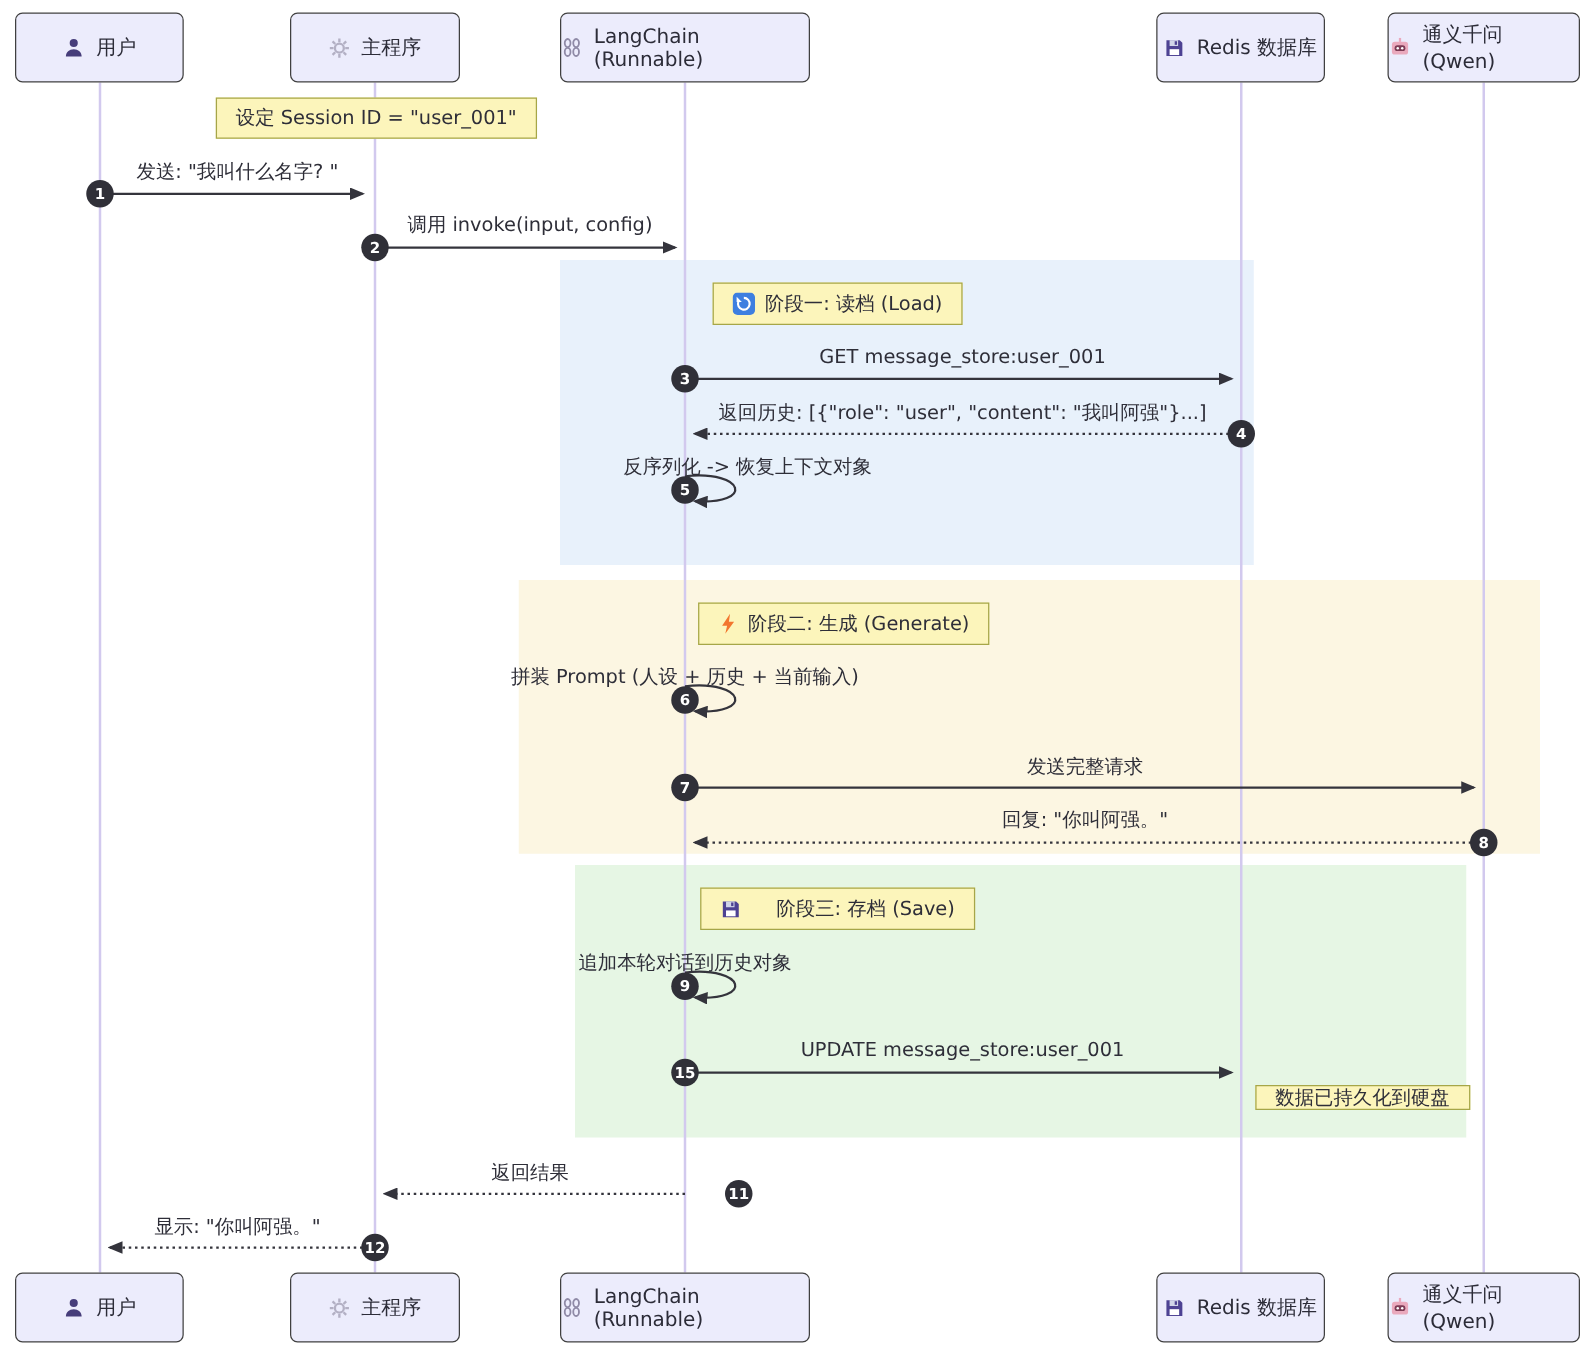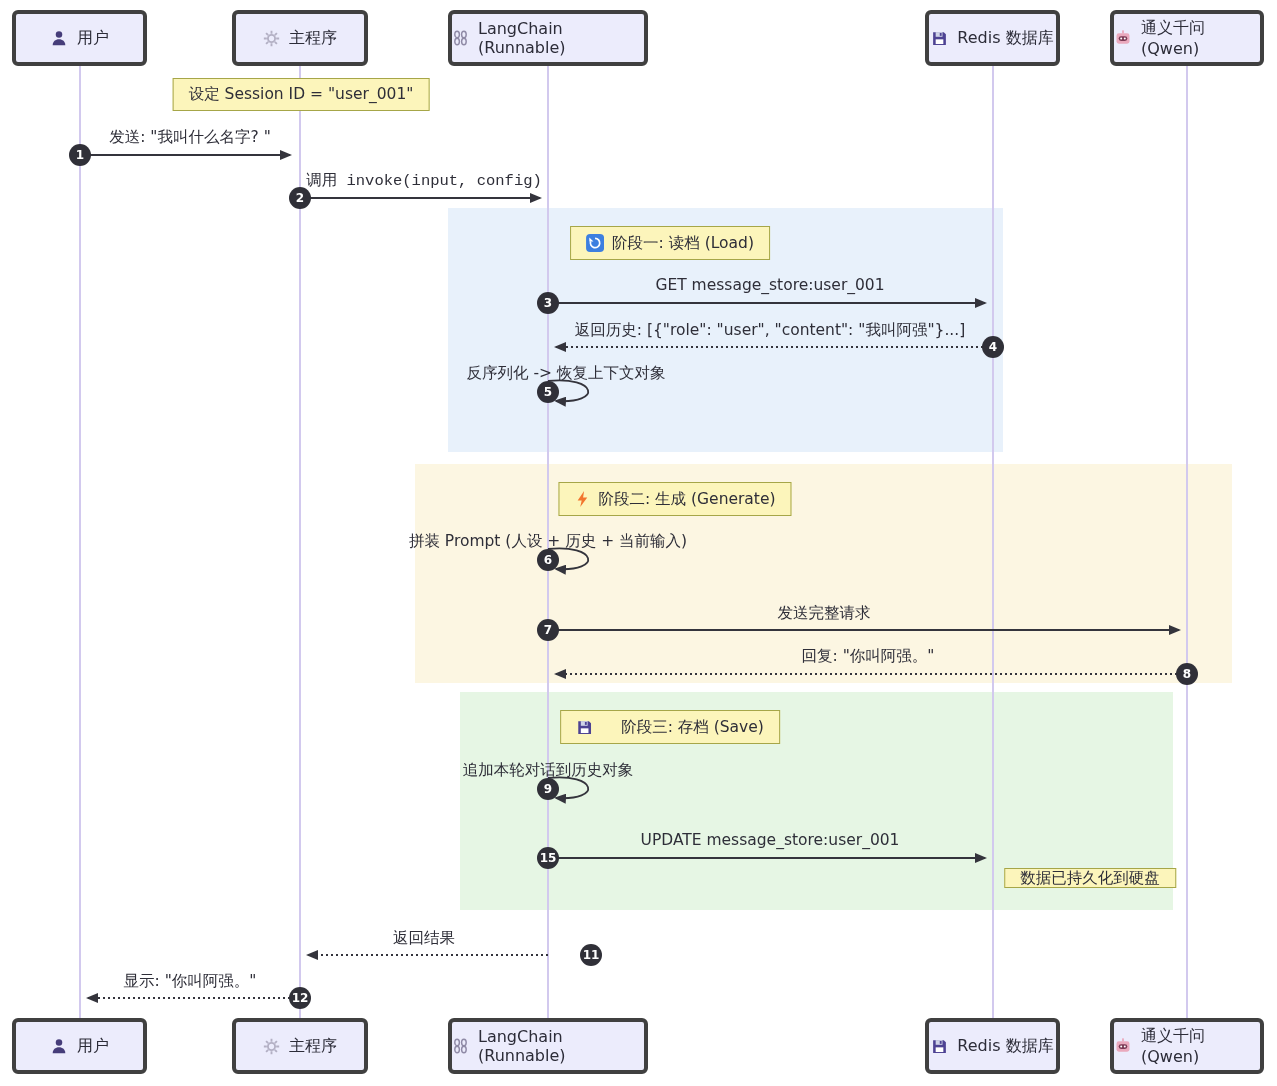--- a/index.html
+++ b/index.html
@@ -6,21 +6,21 @@
   #canvas {
     position:relative; width:1277px; height:1086px;
     font-family:"DejaVu Sans","Liberation Sans",sans-serif;
     color:#2e2e38; overflow:hidden; background:#fff;
   }
   .phase-rect { position:absolute; z-index:0; }
   .lifeline { position:absolute; width:2px; background:#d2c9ee; z-index:1; top:66px; height:952px; }
   svg.arrows { position:absolute; left:0; top:0; z-index:2; }
   .pbox {
     position:absolute; height:56px; z-index:4;
-    background:#ececfc; border:4px solid #404040; border-radius:6px;
+    background:#ececfc; border:1px solid #404040; border-radius:6px;
     display:flex; align-items:center; justify-content:center; gap:9px;
     font-size:16px; color:#2c2c38; box-sizing:border-box;
   }
   .pbox .icon { display:flex; }
   .msg {
     position:absolute; transform:translateX(-50%); z-index:3;
     font-size:15.5px; white-space:nowrap; color:#2e2e38;
   }
   .note {
     position:absolute; transform:translateX(-50%); z-index:3;
@@ -167,26 +167,26 @@
         </svg>
     </span>
     <span>阶段三: 存档 (Save)</span>
   </div>
 
   <div class="note" style="left:1090px; top:868px; height:20px;">
     <span>数据已持久化到硬盘</span>
   </div>
 
   <div class="msg" style="left:190px;  top:127px;">发送: "我叫什么名字? "</div>
-  <div class="msg" style="left:424px;  top:170px;font-family:Liberation Mono, monospace;">调用 invoke(input, config)</div>
+  <div class="msg" style="left:424px;  top:170px;">调用 invoke(input, config)</div>
   <div class="msg" style="left:770px;  top:276px;">GET message_store:user_001</div>
   <div class="msg" style="left:770px;  top:320px;">返回历史: [{"role": "user", "content": "我叫阿强"}...]</div>
-  <div class="msg" style="left:544px;  top:363px;padding-left:44px;">反序列化 -&gt; 恢复上下文对象</div>
+  <div class="msg" style="left:576px;  top:363px;padding-left:44px;">反序列化 -&gt; 恢复上下文对象</div>
   <div class="msg" style="left:548px;  top:531px;text-align:right;">拼装 Prompt (人设 + 历史 + 当前输入)</div>
-  <div class="msg" style="left:824px;  top:603px;">发送完整请求</div>
+  <div class="msg" style="left:868px;  top:603px;">发送完整请求</div>
   <div class="msg" style="left:868px;  top:646px;">回复: "你叫阿强。"</div>
   <div class="msg" style="left:548px;  top:760px;">追加本轮对话到历史对象</div>
   <div class="msg" style="left:770px;  top:831px;">UPDATE message_store:user_001</div>
   <div class="msg" style="left:424px;  top:928px;">返回结果</div>
   <div class="msg" style="left:190px;  top:971px;">显示: "你叫阿强。"</div>
 
   <div class="badge" style="left:80px;   top:155px;">1</div>
   <div class="badge" style="left:300px;  top:198px;">2</div>
   <div class="badge" style="left:548px;  top:303px;">3</div>
   <div class="badge" style="left:993px;  top:347px;">4</div>

